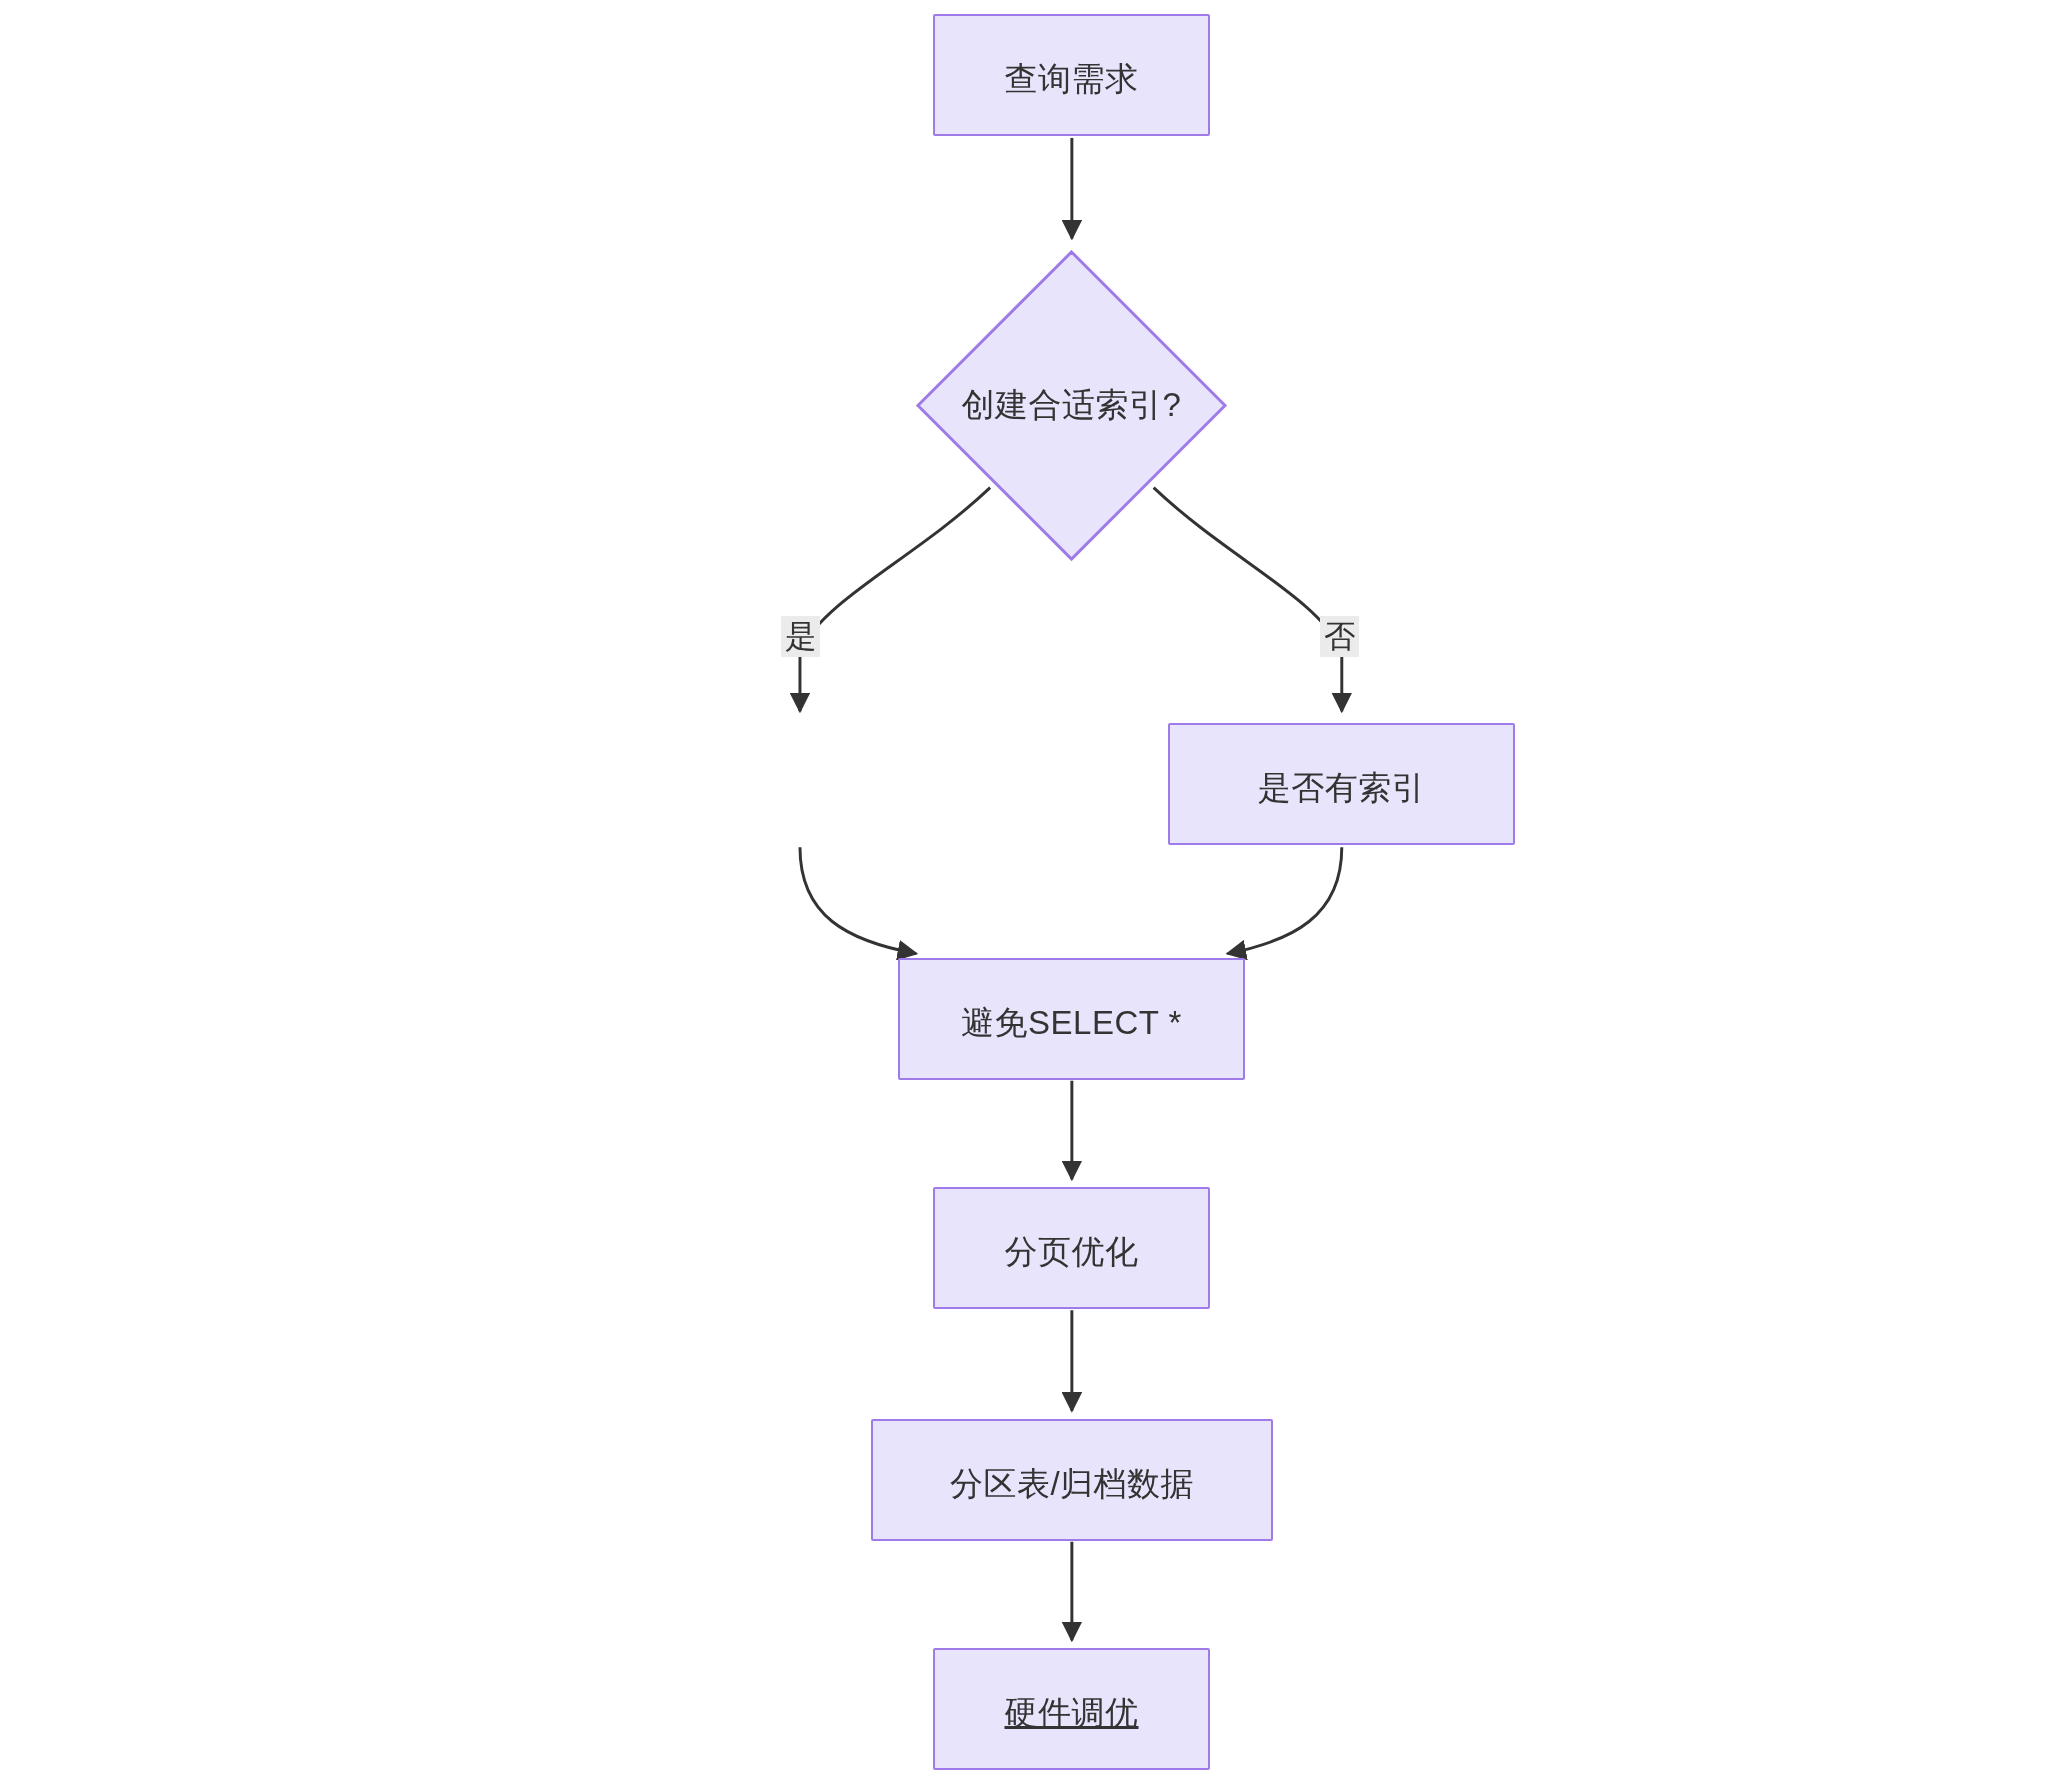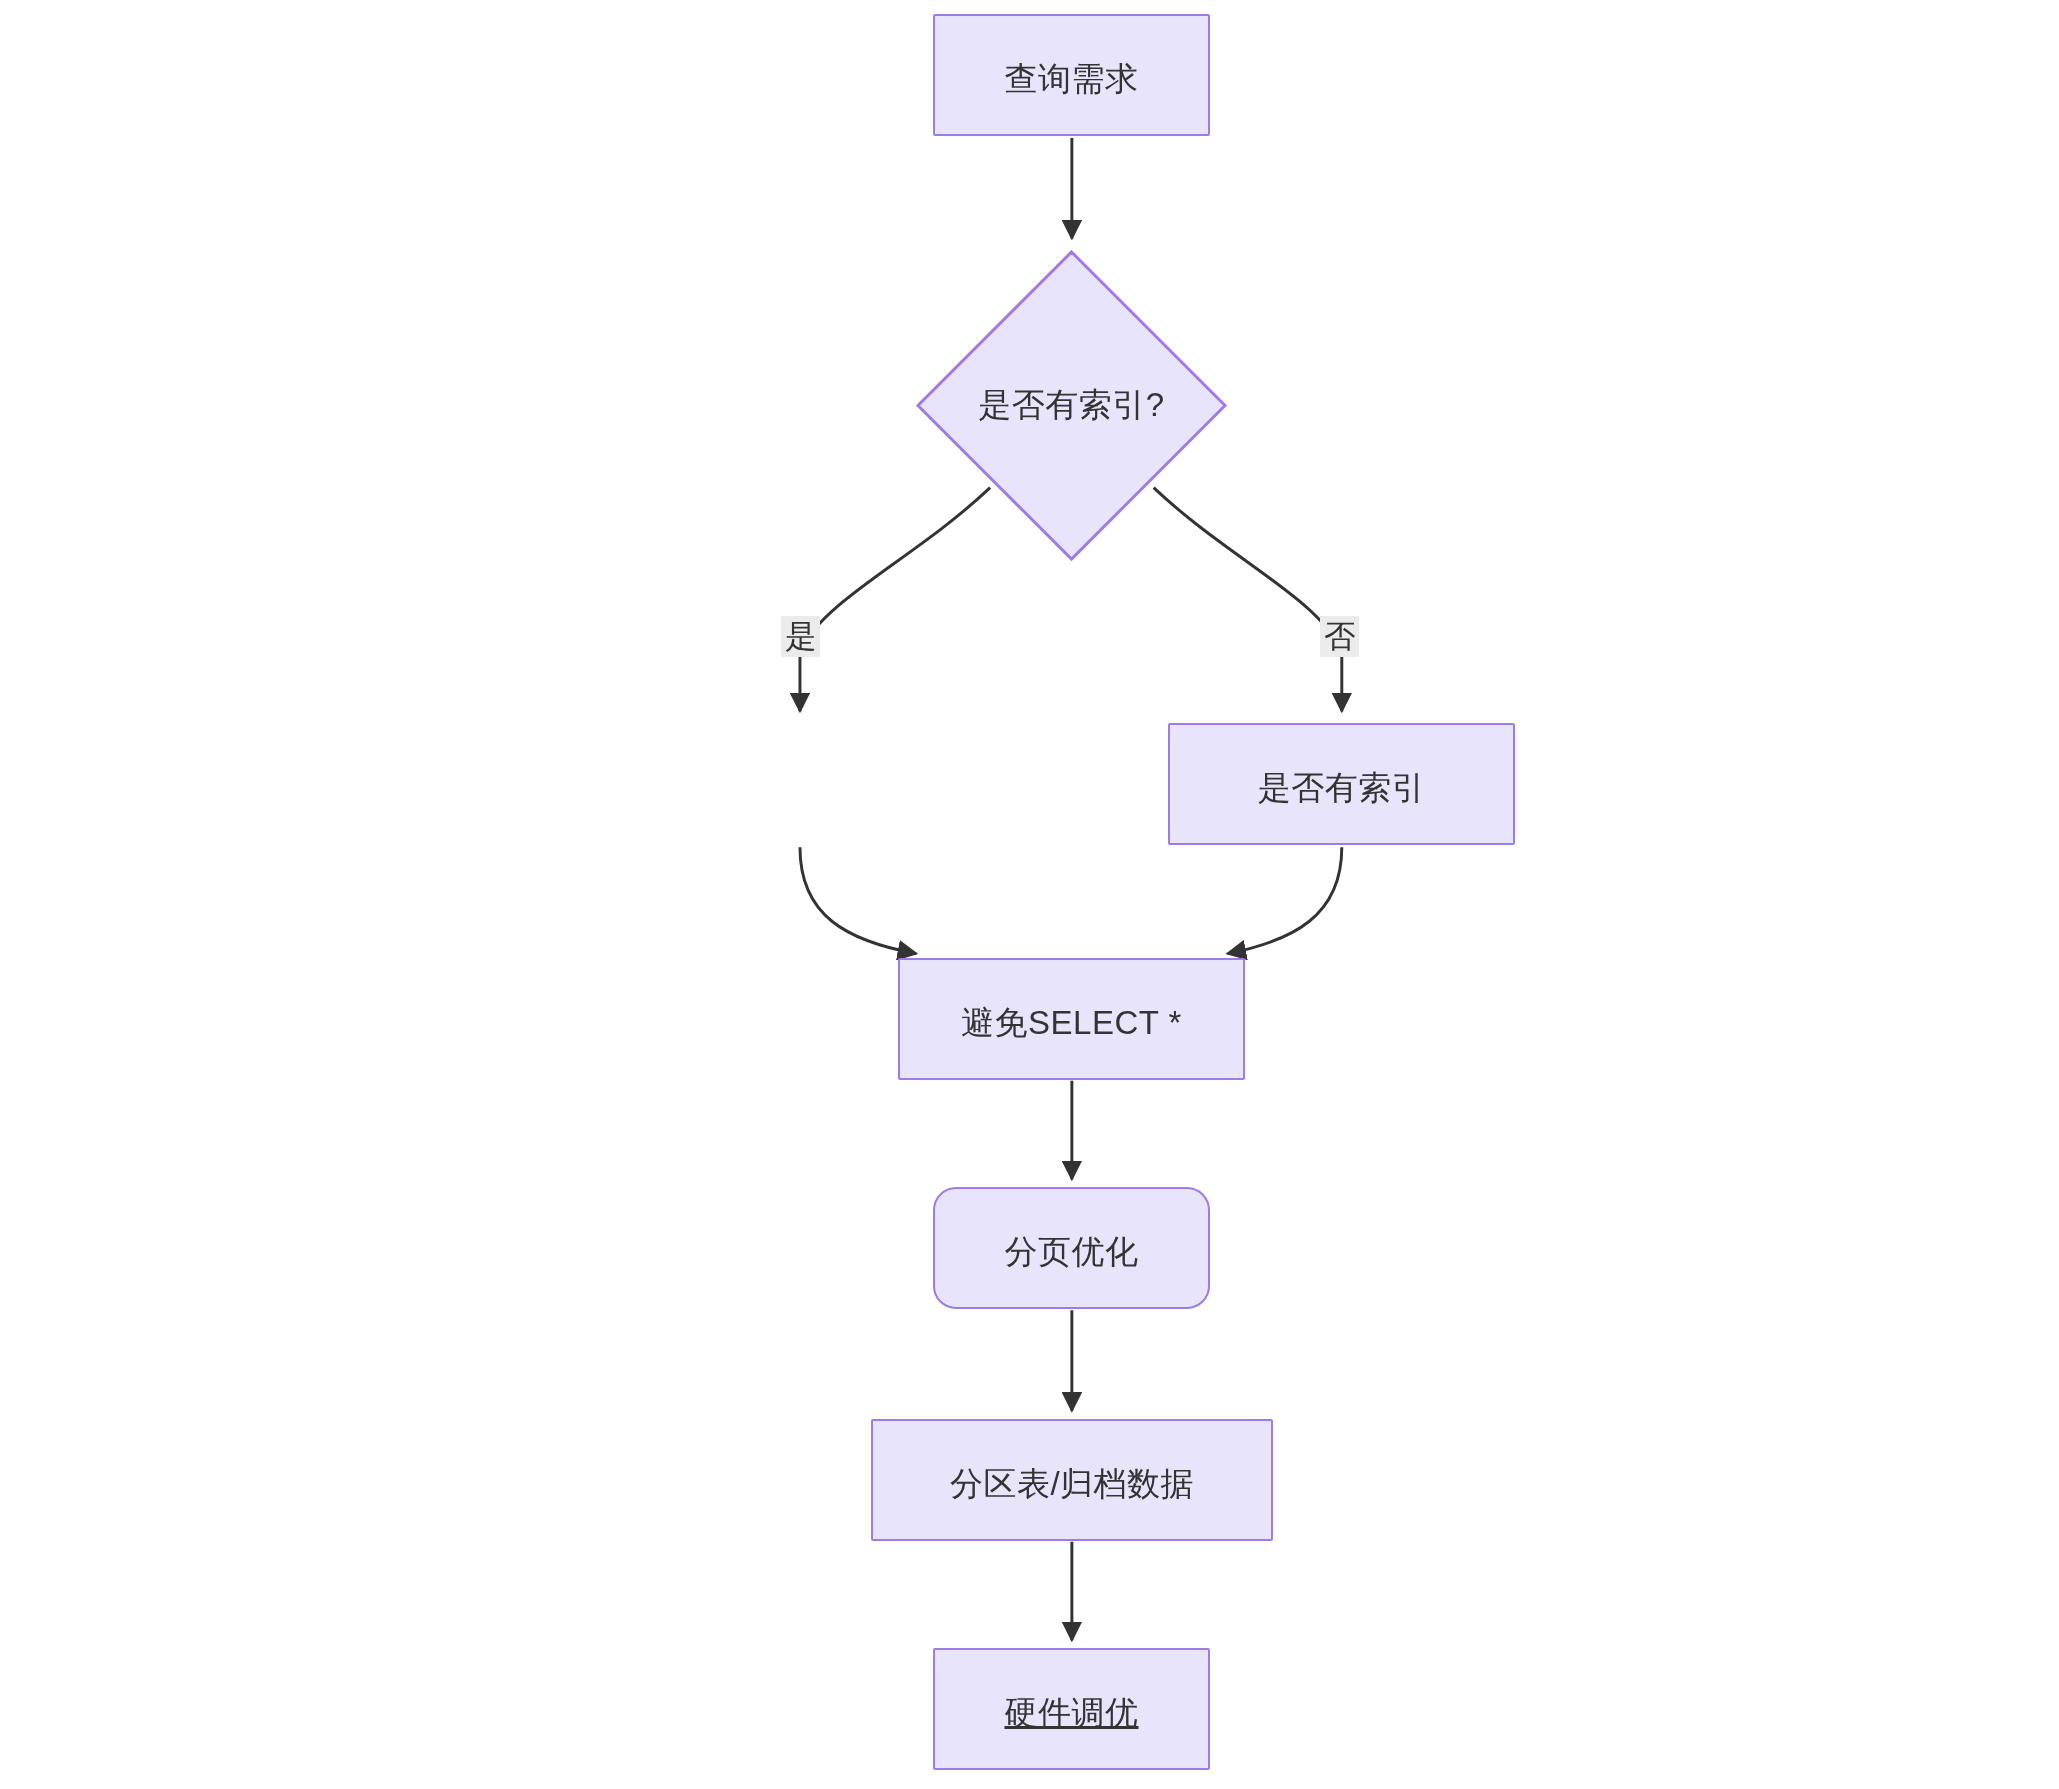--- a/index.html
+++ b/index.html
@@ -112,41 +112,41 @@
   </svg>
 
   <div class="node" style="left:933px; top:13.8px; width:277px; height:122px;">
     <span class="node-label">查询需求</span>
   </div>
 
   <div class="diamond" style="left:914px; top:248px; width:315px; height:315px;">
     <svg class="diamond-shape" viewBox="0 0 320 320" xmlns="http://www.w3.org/2000/svg">
       <polygon points="160,4 316,160 160,316 4,160" fill="#E8E4FB" stroke="#9E7BE8" stroke-width="3"></polygon>
     </svg>
-    <div class="diamond-text">是否有索引?</div>
+    <div class="diamond-text">创建合适索引?</div>
   </div>
 
   <div class="edge-label" style="left:781px; top:616px;">
     <span>是</span>
   </div>
 
   <div class="edge-label" style="left:1320px; top:616px;">
     <span>否</span>
   </div>
 
 
   <div class="node" style="left:1168px; top:723px; width:347px; height:122px;">
     <span class="node-label">是否有索引</span>
   </div>
 
   <div class="node" style="left:898px; top:958px; width:347px; height:122px;">
     <span class="node-label">避免SELECT *</span>
   </div>
 
-  <div class="node" style="left:933px; top:1187px; width:277px; height:122px;border-radius:23px;">
+  <div class="node" style="left:933px; top:1187px; width:277px; height:122px;">
     <span class="node-label">分页优化</span>
   </div>
 
   <div class="node" style="left:871px; top:1419px; width:402px; height:122px;">
     <span class="node-label">分区表/归档数据</span>
   </div>
 
   <div class="node" style="left:933px; top:1648px; width:277px; height:122px;text-decoration:underline;">
     <span class="node-label">硬件调优</span>
   </div>

